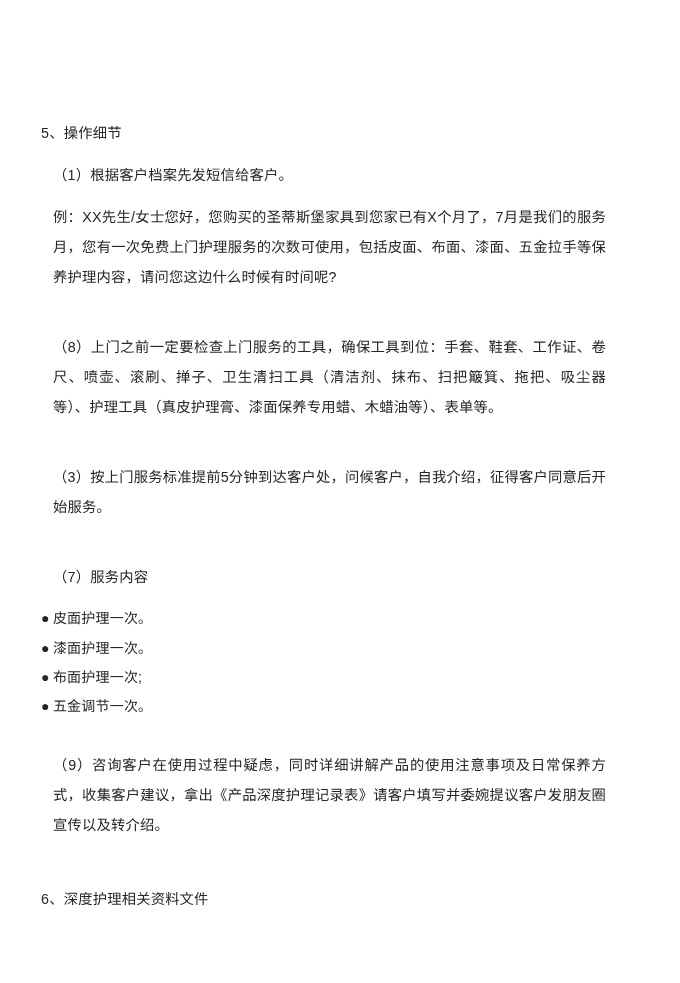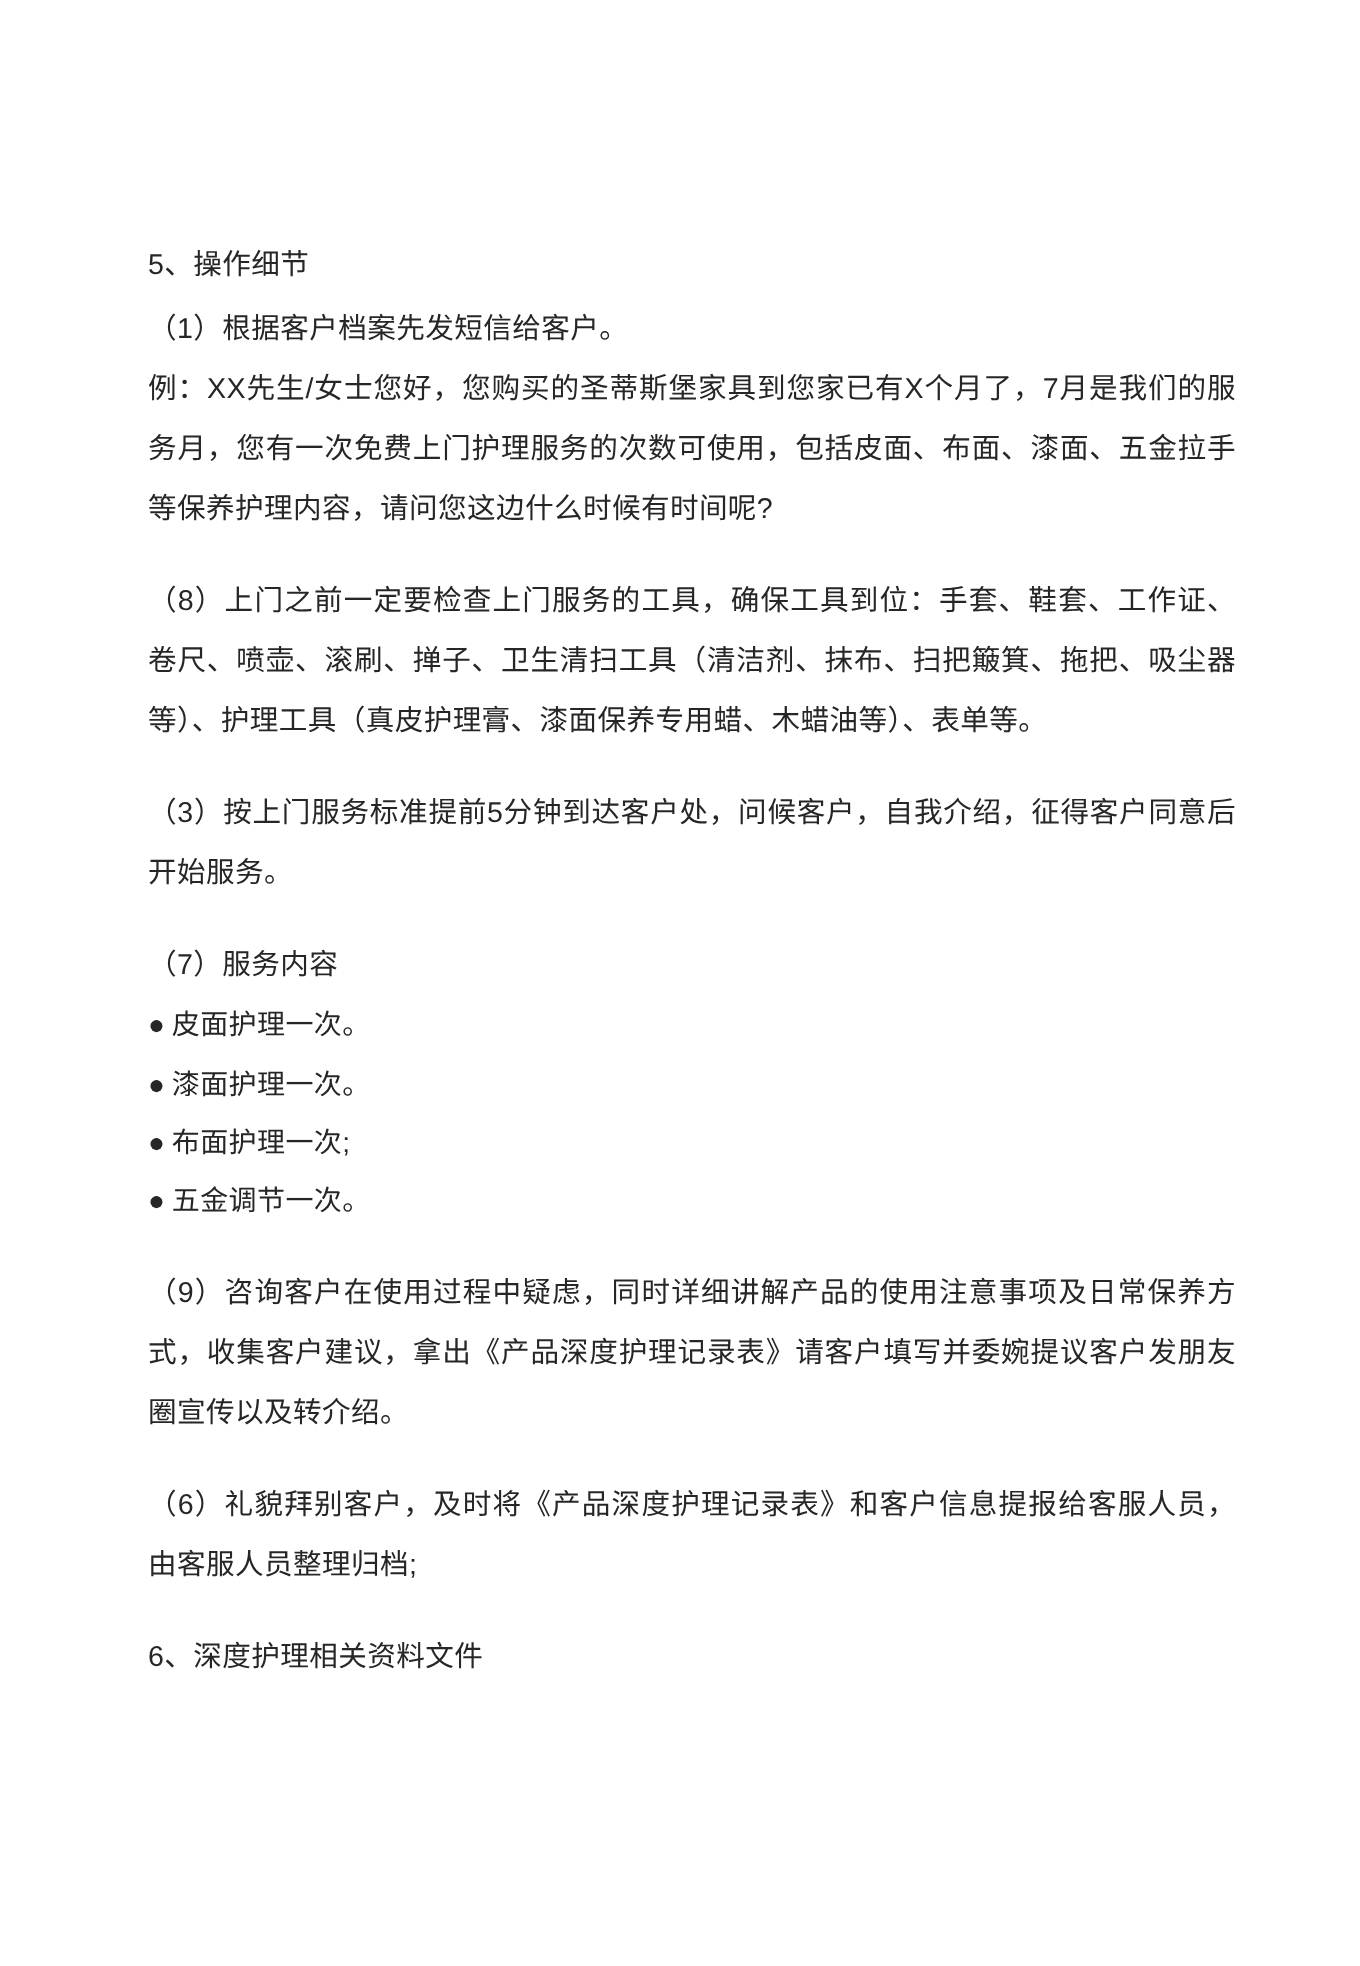--- a/index.html
+++ b/index.html
@@ -13,40 +13,40 @@
     background: #ffffff;
     font-family: "Liberation Sans", "DejaVu Sans", sans-serif;
     color: #2b2b2b;
     -webkit-font-smoothing: antialiased;
   }
   .page {
     position: relative;
     width: 680px;
     height: 983px;
     box-sizing: border-box;
-    padding: 118px 62px 40px 74px;
+    padding: 118px 62px 40px 41px;
     background: #ffffff;
   }
   .doc-body {
     font-size: 14.3px;
     line-height: 2.1;
     color: #262626;
     letter-spacing: 0.2px;
     text-align: justify;
   }
   .block {
     margin: 0;
   }
   .heading {
     margin: 0 0 2px 0;
     font-size: 14.3px;
     line-height: 2.1;
   }
   .para {
-    margin: 0;
+    margin: 12px;
     font-size: 14.3px;
     line-height: 2.1;
   }
   .spacer-md {
     height: 16px;
   }
   .bullet-line {
     margin: 0;
     font-size: 14px;
     line-height: 2.1;
@@ -100,23 +100,20 @@
     </div>
 
     <div class="spacer-md"></div>
 
     <div class="block">
       <p class="para">（9）咨询客户在使用过程中疑虑，同时详细讲解产品的使用注意事项及日常保养方式，收集客户建议，拿出《产品深度护理记录表》请客户填写并委婉提议客户发朋友圈宣传以及转介绍。</p>
     </div>
 
     <div class="spacer-md"></div>
 
-    <div class="block">
-      <p class="para">（6）礼貌拜别客户，及时将《产品深度护理记录表》和客户信息提报给客服人员，由客服人员整理归档;</p>
-    </div>
 
     <div class="spacer-md"></div>
 
     <div class="block">
       <p class="heading">6、深度护理相关资料文件</p>
     </div>
 
   </div>
 </div>
 

